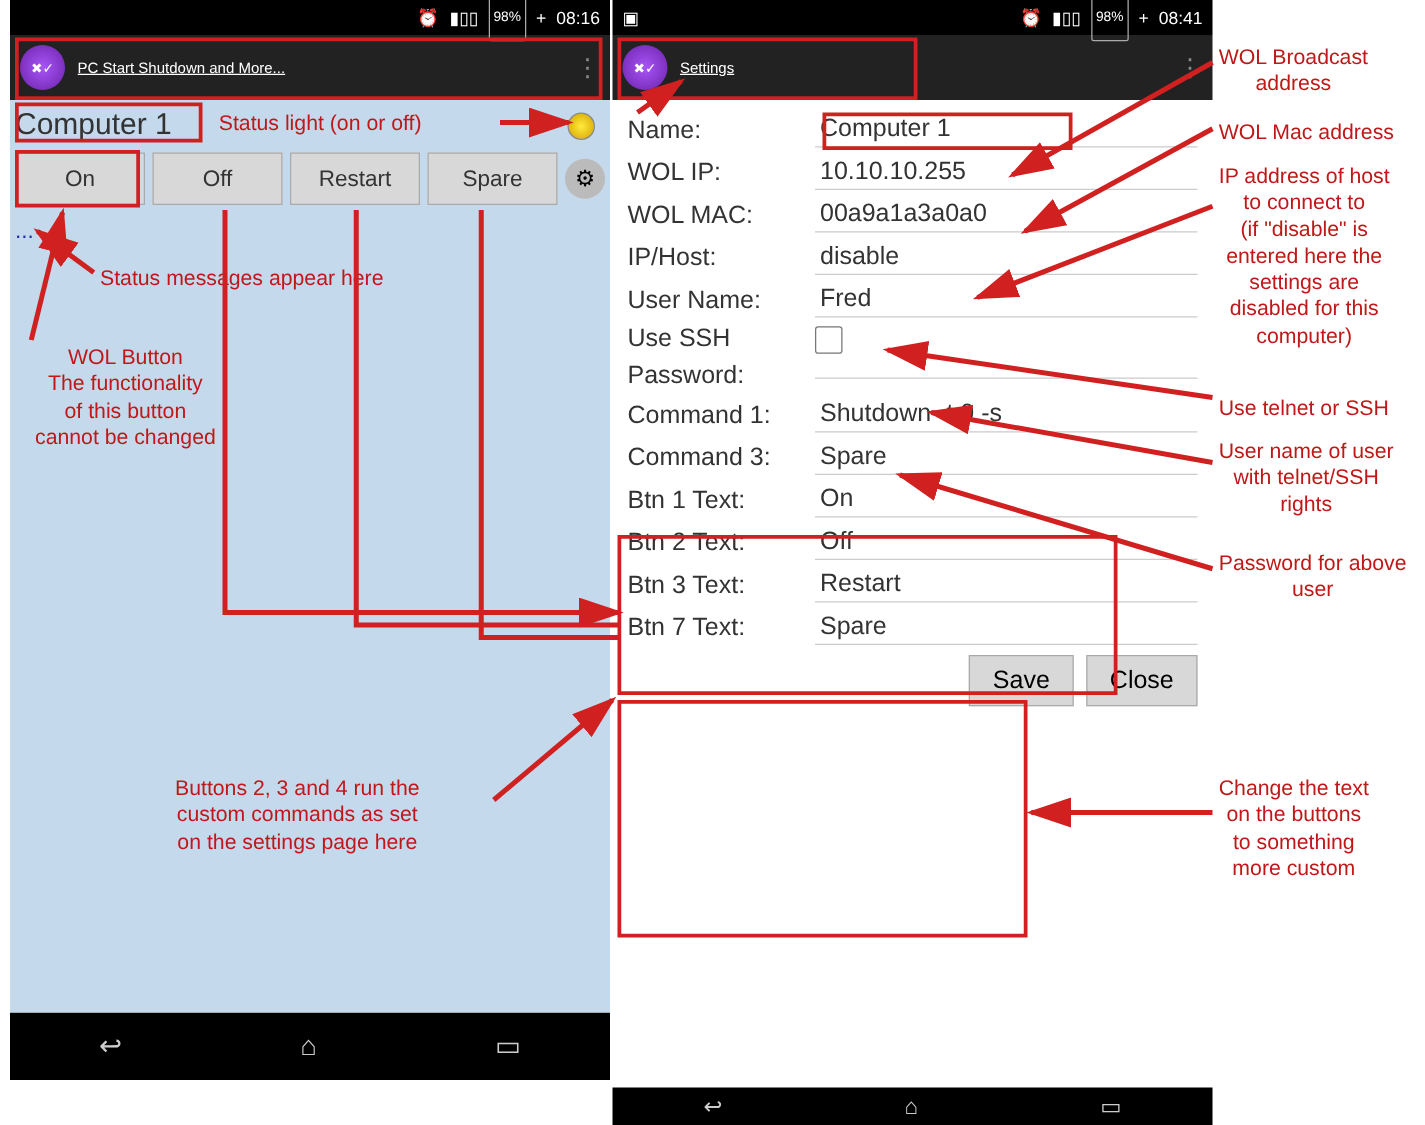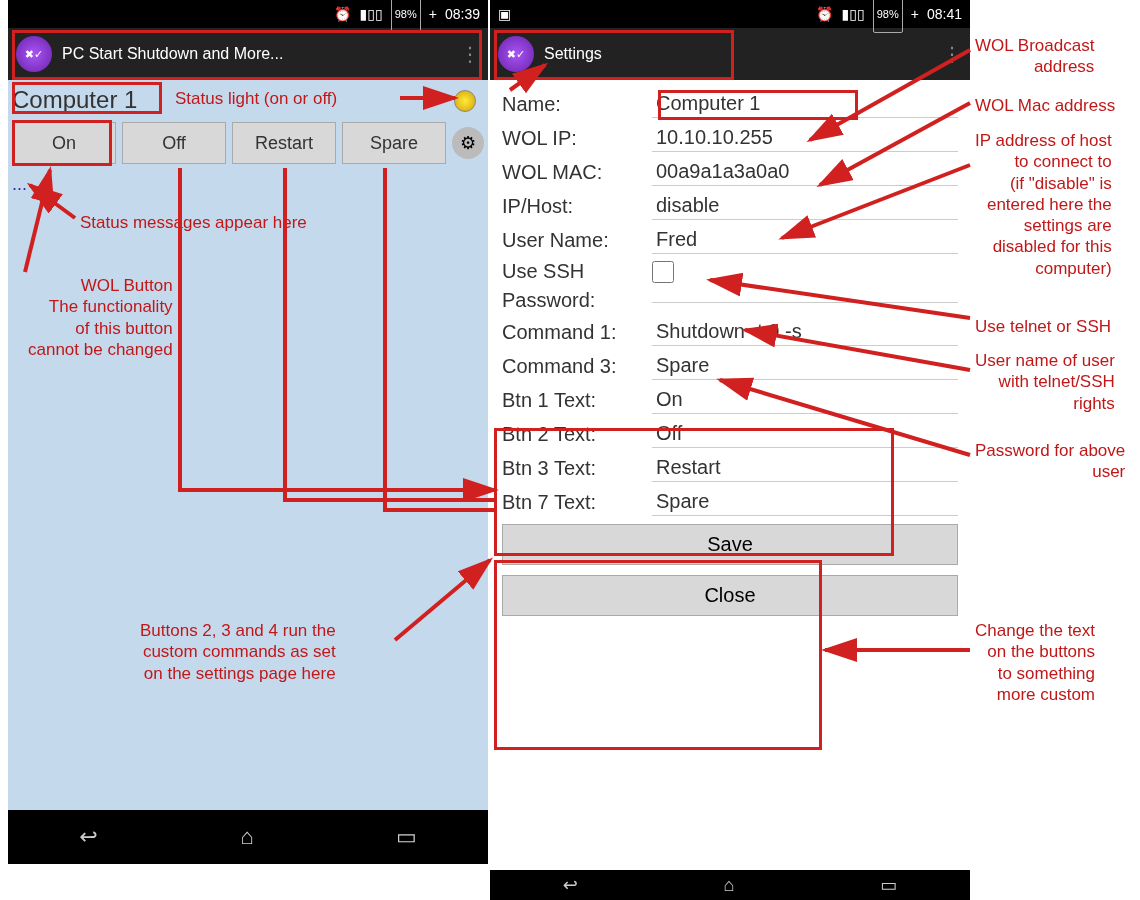--- a/index.html
+++ b/index.html
@@ -8,60 +8,60 @@
 .phone { position: absolute; width: 480px; background: #fff; }
 .phone1 { left: 8px; top: 0; height: 865px; }
 .phone2 { left: 490px; top: 0; }
 
 .statusbar { background: #000; color: #fff; height: 28px; display: flex; align-items: center; justify-content: flex-end; padding: 0 8px; font-size: 14px; gap: 8px; }
 .statusbar .pic { margin-right: auto; }
 .battery { border: 1px solid #aaa; padding: 12px 3px; font-size: 11px; border-radius: 2px; }
 
 .appbar { background: #222; color: #fff; height: 52px; display: flex; align-items: center; padding: 0 8px; gap: 10px; }
 .appbar .logo { width: 36px; height: 36px; border-radius: 50%; background: radial-gradient(circle,#a855f7,#6b21a8); display: flex; align-items: center; justify-content: center; font-size: 11px; }
-.appbar .title { font-size: 16px; flex: 1; white-space: nowrap; overflow: hidden; text-overflow: ellipsis; }
+.appbar .title { font-size: 12px; flex: 1; white-space: nowrap; overflow: hidden; text-overflow: ellipsis; text-decoration: underline; }
 .appbar .menu { color: #888; font-size: 20px; }
 
 .mainbody { background: #c5d9ed; height: 730px; padding: 6px 4px; position: relative; }
 .compname { font-size: 24px; color: #333; }
 .btnrow { display: flex; gap: 6px; margin-top: 8px; align-items: center; }
 .btnrow button { flex: 1; height: 42px; background: #d8d8d8; border: 1px solid #aaa; font-size: 18px; color: #333; }
 .gear { width: 32px; height: 32px; background: #bbb; border-radius: 50%; display:flex;align-items:center;justify-content:center;font-size:18px; }
 .statuslight { position: absolute; top: 10px; right: 12px; width: 22px; height: 22px; border-radius: 50%; background: radial-gradient(circle,#ffeb3b,#d4a000); border:1px solid #888; }
 .dots { color: #2233aa; margin-top: 10px; font-size: 18px; }
 
 .navbar { background: #000; height: 54px; display: flex; justify-content: space-around; align-items: center; color: #ccc; font-size: 22px; }
 
 .settingsbody { background: #fff; padding: 4px 12px; font-size: 20px; color: #333; }
 .row { display: flex; align-items: center; margin: 6px 0; }
 .row .lbl { width: 150px; }
 .row .val { flex: 1; border-bottom: 1px solid #ccc; padding: 2px 4px; font-size: 20px; }
 .row input[type=checkbox] { width: 22px; height: 22px; }
-.savebtns { display: flex; justify-content: flex-end; gap: 10px; margin-top: 8px; flex-direction: column; }
+.savebtns { display: flex; justify-content: flex-end; gap: 10px; margin-top: 8px; }
 .savebtns button { background: #d8d8d8; border: 1px solid #aaa; padding: 8px 18px; font-size: 20px; }
 
 .redbox { position: absolute; border: 3px solid #d02020; pointer-events: none; }
-.ann { position: absolute; color: #c01818; font-size: 17px; line-height: 1.25; text-align: right; }
+.ann { position: absolute; color: #c01818; font-size: 17px; line-height: 1.25; text-align: center; }
 
 svg.arrow { position: absolute; pointer-events: none; }
 svg.arrow line { stroke: #d02020; stroke-width: 4; }
 svg.arrow polygon { fill: #d02020; }
 
 .navbar2 { position: absolute; left: 490px; top: 870px; width: 480px; background:#000; height:30px; display:flex; justify-content:space-around; align-items:center; color:#ccc; font-size:18px; }
 </style>
 </head>
 <body>
 
 <div class="phone phone1">
   <div class="statusbar">
     <span>⏰</span>
     <span>▮▯▯</span>
     <span class="battery">98%</span>
     <span>+</span>
-    <span>08:39</span>
+    <span>08:16</span>
   </div>
   <div class="appbar">
     <div class="logo">✖✓</div>
     <div class="title">PC Start Shutdown and More...</div>
     <div class="menu">⋮</div>
   </div>
   <div class="mainbody">
     <div class="compname">Computer 1</div>
     <div class="statuslight"></div>
     <div class="btnrow">

